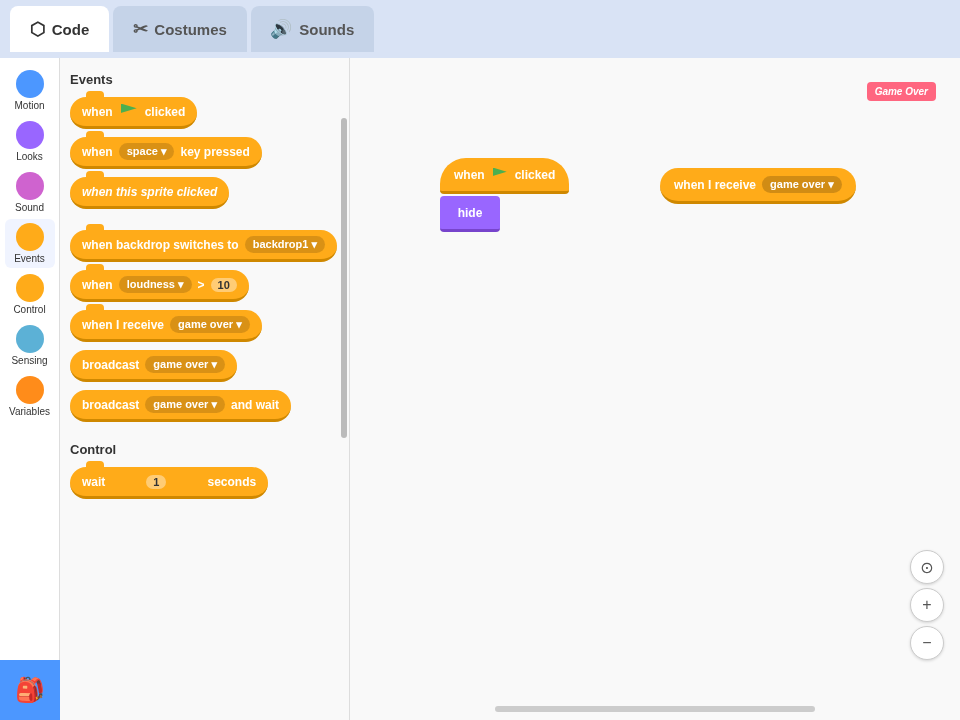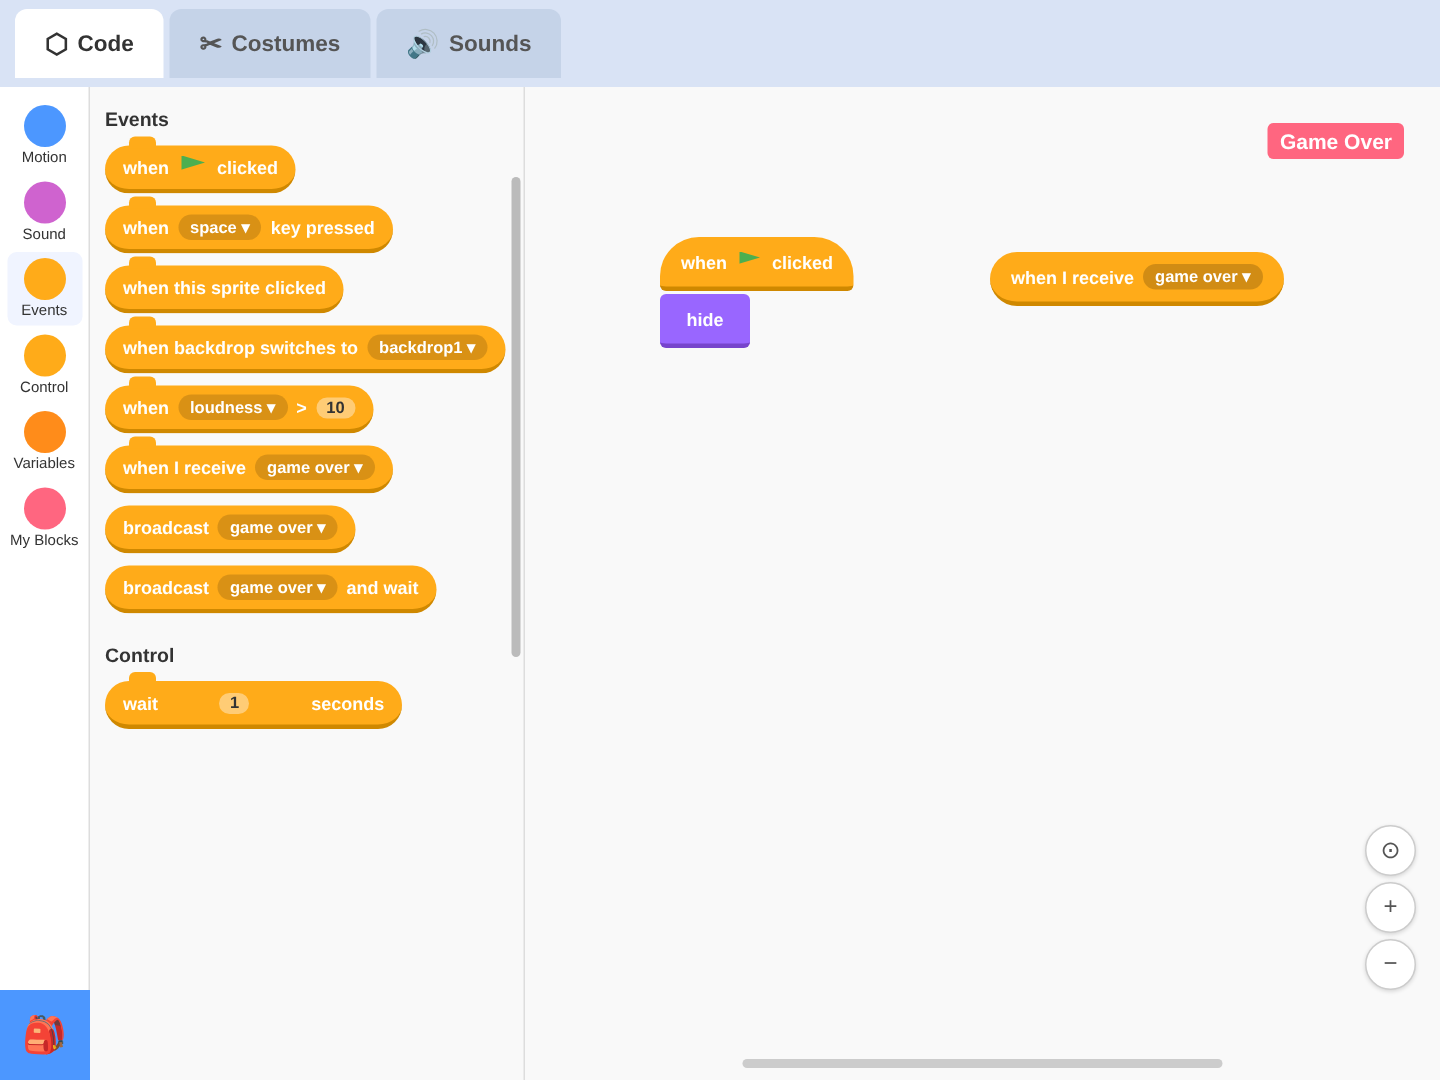--- a/index.html
+++ b/index.html
@@ -161,24 +161,25 @@
       padding: 2px 8px;
       font-size: 11px;
     }
 
     
     .game-over-badge {
       position: absolute;
       top: 24px; right: 24px;
       background: #ff6680;
       color: #fff;
-      font-size: 14px;
+      font-size: 10px;
       font-weight: 700;
       padding: 4px 8px;
       border-radius: 4px;
+      font-style: italic;
     }
 
     
     .zoom-controls {
       position: absolute;
       right: 16px;
       bottom: 60px;
       display: flex;
       flex-direction: column;
       gap: 4px;
@@ -250,38 +251,42 @@
 </div>
 
 <div class="main">
 
   <div class="sidebar">
     <div class="sidebar-item">
       <div class="dot" style="background:#4c97ff;"></div>
       <span class="sidebar-label">Motion</span>
     </div>
     <div class="sidebar-item">
+      <div class="dot" style="background:#9966ff;"></div>
+      <span class="sidebar-label">Looks</span>
+    </div>
+    <div class="sidebar-item">
       <div class="dot" style="background:#cf63cf;"></div>
       <span class="sidebar-label">Sound</span>
     </div>
     <div class="sidebar-item active">
       <div class="dot" style="background:#ffab19;"></div>
       <span class="sidebar-label">Events</span>
     </div>
     <div class="sidebar-item">
       <div class="dot" style="background:#ffab19;"></div>
       <span class="sidebar-label">Control</span>
     </div>
     <div class="sidebar-item">
+      <div class="dot" style="background:#5cb1d6;"></div>
+      <span class="sidebar-label">Sensing</span>
+    </div>
+    <div class="sidebar-item">
       <div class="dot" style="background:#ff8c1a;"></div>
       <span class="sidebar-label">Variables</span>
-    </div>
-    <div class="sidebar-item">
-      <div class="dot" style="background:#ff6680;"></div>
-      <span class="sidebar-label">My Blocks</span>
     </div>
   </div>
 
   <div class="blocks-panel" style="position:relative;">
     <div class="section-title">Events</div>
 
     
     <div class="block block-events block-notch" style="margin-bottom:8px;">
       <span>when</span>
       <span style="display:inline-block;width:16px;height:16px;background:#4caf50;clip-path:polygon(0 0,100% 30%,0 60%);margin:0 2px;"></span>
@@ -289,26 +294,26 @@
     </div>
 
     
     <div class="block block-events block-notch" style="margin-bottom:8px;">
       <span>when</span>
       <span class="block-pill">space ▾</span>
       <span>key pressed</span>
     </div>
 
     
-    <div class="block block-events block-notch" style="margin-bottom:8px;">
+    <div class="block block-events block-notch" style="margin-bottom:8px;font-style:italic;">
       <span>when this sprite clicked</span>
     </div>
 
     
-    <div class="block block-events block-notch" style="margin-bottom:8px;">
+    <div class="block block-events block-notch" style="margin-bottom:8px;margin-top:13px;">
       <span>when backdrop switches to</span>
       <span class="block-pill">backdrop1 ▾</span>
     </div>
 
     
     <div class="block block-events block-notch" style="margin-bottom:8px;">
       <span>when</span>
       <span class="block-pill">loudness ▾</span>
       <span>&gt;</span>
       <span class="block-num">10</span>

